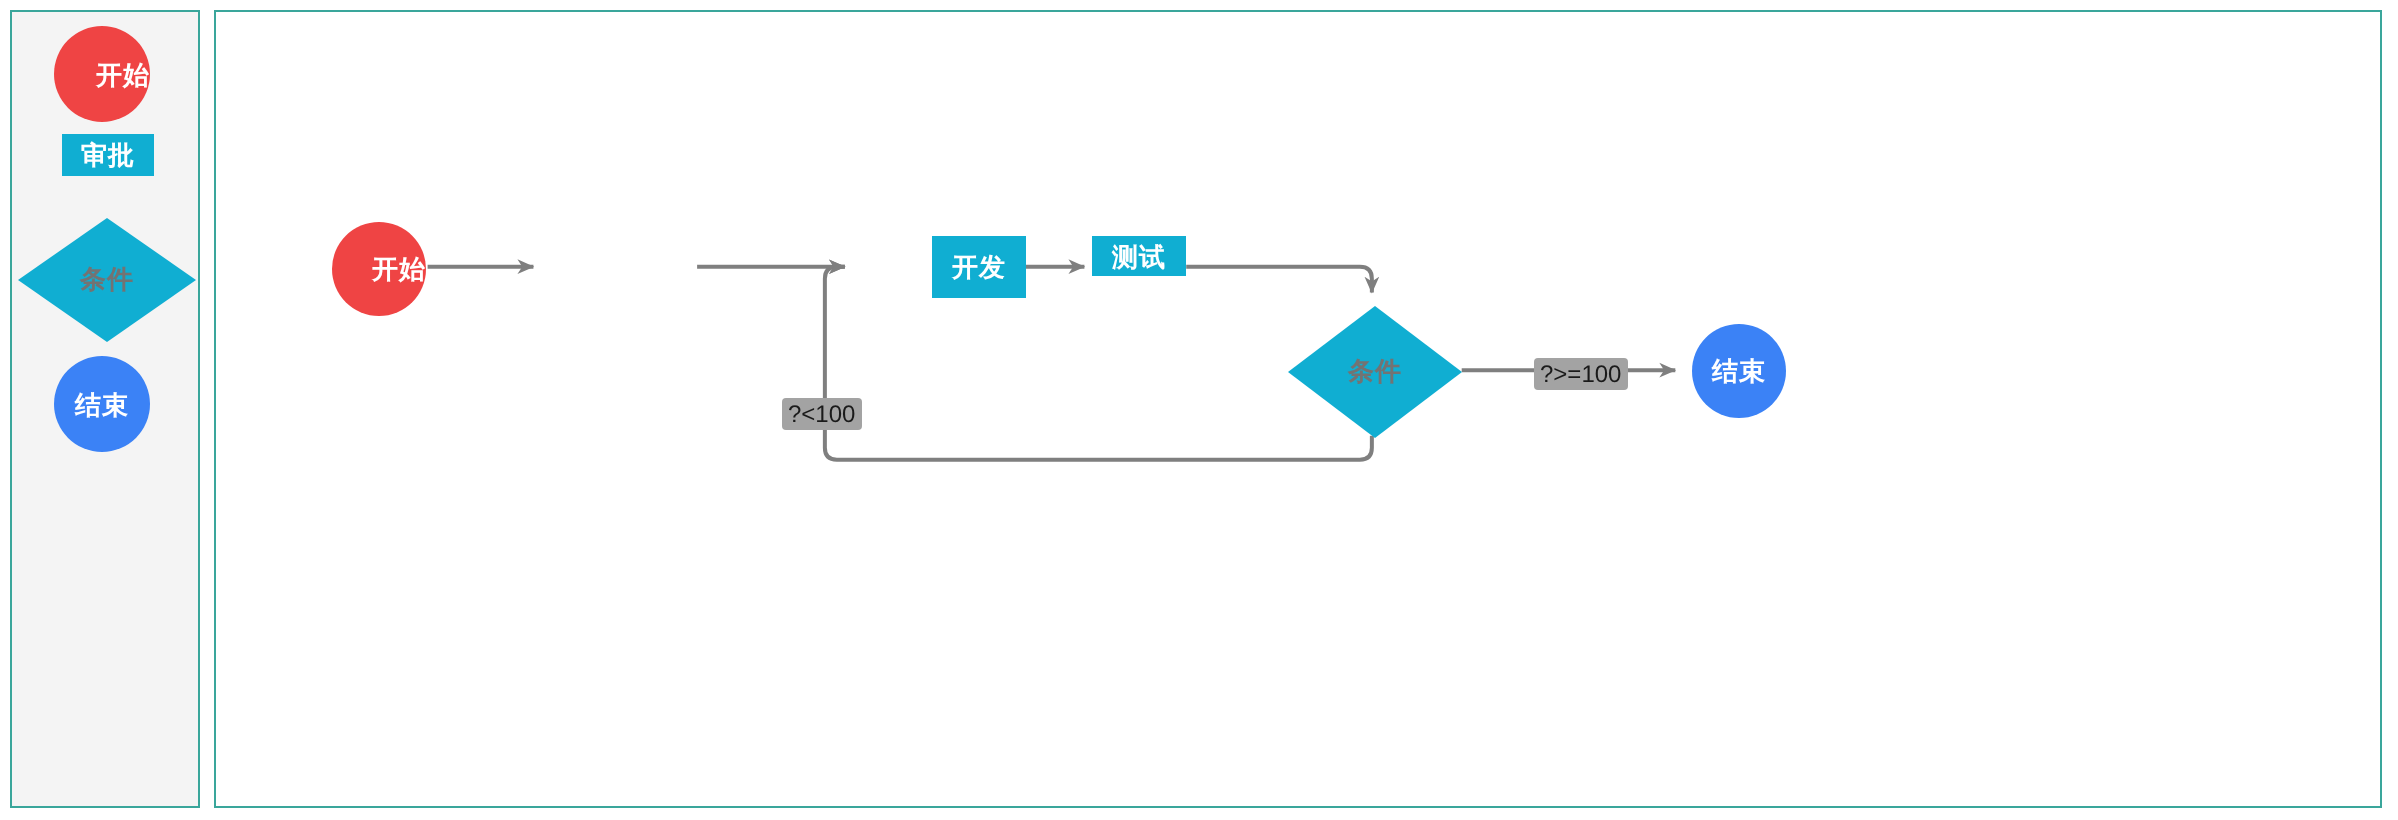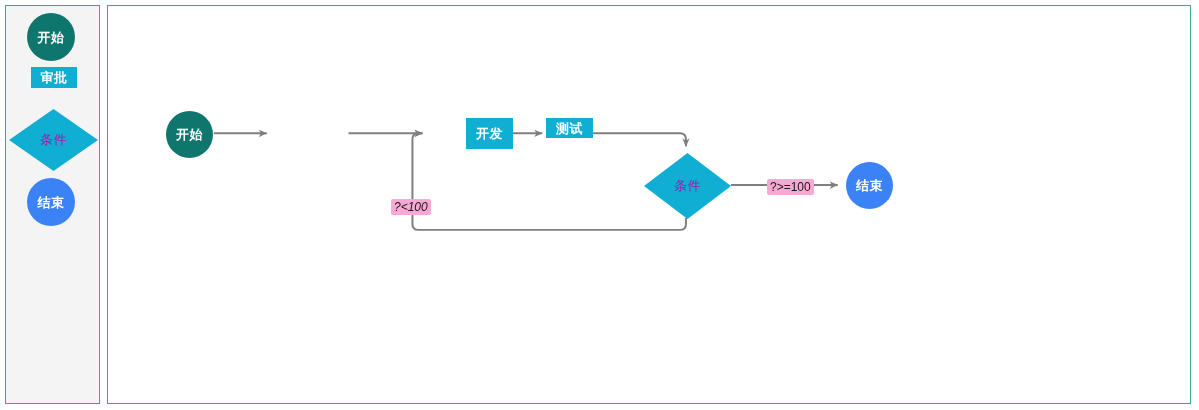--- a/index.html
+++ b/index.html
@@ -50,49 +50,49 @@
     box-sizing: border-box;
     color: #ffffff;
     font-size: 13px;
     font-weight: bold;
     letter-spacing: 0.5px;
     line-height: 1;
     white-space: nowrap;
     user-select: none;
   }
   .node.circle { border-radius: 50%; }
-  .node.start  { background: #0f766e; }
+  .node.start  { background: #ef4444; justify-content: flex-end; }
   .node.end    { background: #3b82f6; }
   .node.rect   { background: #10aed2; }
 
   .diamond-wrap {
     position: absolute;
     display: flex;
     align-items: center;
     justify-content: center;
   }
   .diamond-shape {
     position: absolute;
     left: 0; top: 0;
     width: 100%; height: 100%;
   }
   .diamond-label {
     position: relative;
-    color: #a21caf;
+    color: #737373;
     font-size: 13px;
-    font-weight: normal;
+    font-weight: bold;
     letter-spacing: 0.5px;
     white-space: nowrap;
     user-select: none;
   }
 
   
   .edge-label {
     position: absolute;
-    background: #f9a8d4;
+    background: #a3a3a3;
     color: #1a1a1a;
     font-size: 12px;
     padding: 1px 3px;
     border-radius: 2px;
     white-space: nowrap;
     line-height: 1.2;
     user-select: none;
   }
 
   svg.edges {
@@ -172,16 +172,16 @@
       </svg>
       <span class="diamond-label">条件</span>
     </div>
 
     <div class="node circle end" style="left:738px; top:156px; width:47px; height:47px;">
       <span>结束</span>
     </div>
 
     <div class="edge-label" style="left:659px; top:173px;">?&gt;=100</div>
 
-    <div class="edge-label" style="left:283px; top:193px;font-style:italic;">?&lt;100</div>
+    <div class="edge-label" style="left:283px; top:193px;">?&lt;100</div>
 
   </div>
 </div>
 
 </body></html>

